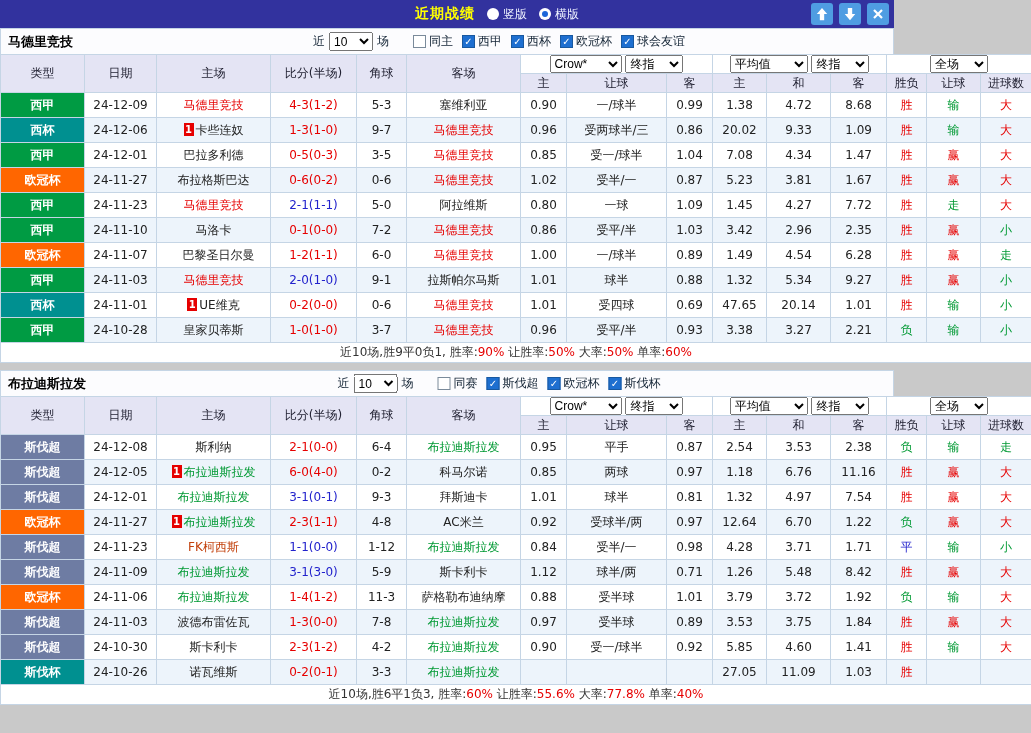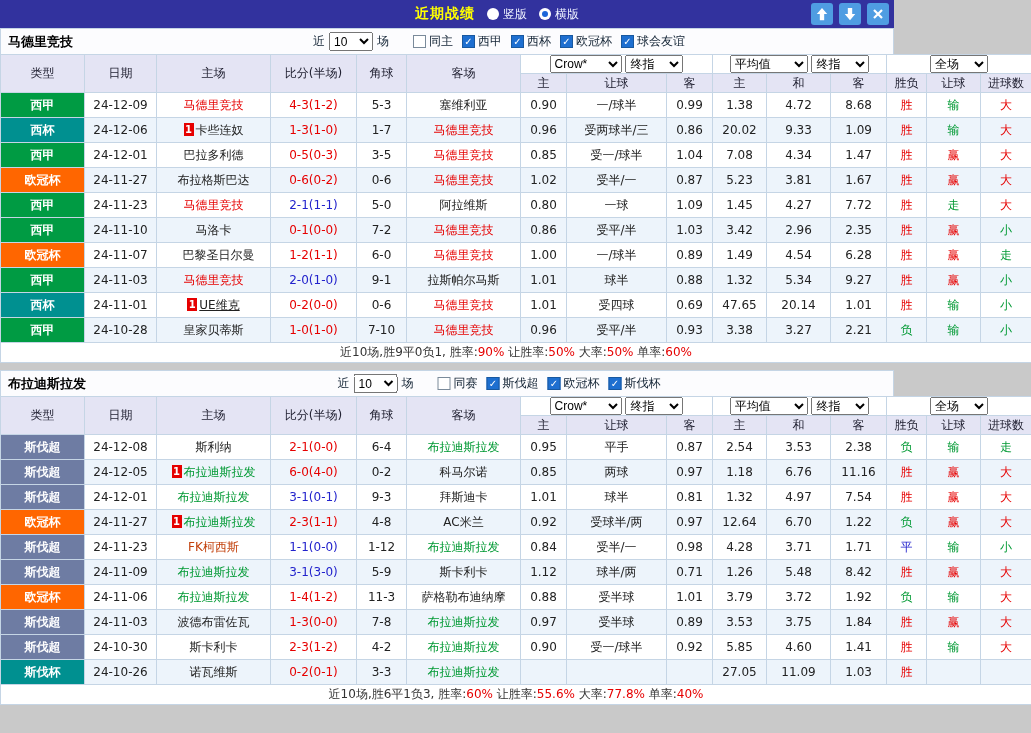--- a/index.html
+++ b/index.html
@@ -181,21 +181,21 @@
             <td>8.68</td>
             <td style="color: rgb(230, 0, 0);">胜</td>
             <td style="color: rgb(0, 153, 51);">输</td>
             <td style="color: rgb(230, 0, 0);">大</td>
           </tr>
           <tr class="alt">
             <td class="league" style="background: rgb(0, 144, 144);">西杯</td>
             <td>24-12-06</td>
             <td><span class="card">1</span><span class="team-link" style="color: rgb(34, 34, 34);">卡些连奴</span></td>
             <td style="color: rgb(230, 0, 0);">1-3(1-0)</td>
-            <td>1-7</td>
+            <td>9-7</td>
             <td><span class="team-link" style="color: rgb(230, 0, 0);">马德里竞技</span></td>
             <td>0.96</td>
             <td>受两球半/三</td>
             <td>0.86</td>
             <td>20.02</td>
             <td>9.33</td>
             <td>1.09</td>
             <td style="color: rgb(230, 0, 0);">胜</td>
             <td style="color: rgb(0, 153, 51);">输</td>
             <td style="color: rgb(230, 0, 0);">大</td>
@@ -298,40 +298,40 @@
             <td>1.32</td>
             <td>5.34</td>
             <td>9.27</td>
             <td style="color: rgb(230, 0, 0);">胜</td>
             <td style="color: rgb(230, 0, 0);">赢</td>
             <td style="color: rgb(0, 153, 51);">小</td>
           </tr>
           <tr>
             <td class="league" style="background: rgb(0, 144, 144);">西杯</td>
             <td>24-11-01</td>
-            <td><span class="card">1</span><span class="team-link" style="color: rgb(34, 34, 34); text-decoration: underline;">UE维克</span></td>
+            <td><span class="card">1</span><span class="team-link" style="color: rgb(34, 34, 34);">UE维克</span></td>
             <td style="color: rgb(230, 0, 0);">0-2(0-0)</td>
             <td>0-6</td>
             <td><span class="team-link" style="color: rgb(230, 0, 0);">马德里竞技</span></td>
             <td>1.01</td>
             <td>受四球</td>
             <td>0.69</td>
             <td>47.65</td>
             <td>20.14</td>
             <td>1.01</td>
             <td style="color: rgb(230, 0, 0);">胜</td>
             <td style="color: rgb(0, 153, 51);">输</td>
             <td style="color: rgb(0, 153, 51);">小</td>
           </tr>
           <tr class="alt">
             <td class="league" style="background: rgb(0, 155, 67);">西甲</td>
             <td>24-10-28</td>
             <td><span class="team-link" style="color: rgb(34, 34, 34);">皇家贝蒂斯</span></td>
             <td style="color: rgb(230, 0, 0);">1-0(1-0)</td>
-            <td>7-10</td>
+            <td>3-7</td>
             <td><span class="team-link" style="color: rgb(230, 0, 0);">马德里竞技</span></td>
             <td>0.96</td>
             <td>受平/半</td>
             <td>0.93</td>
             <td>3.38</td>
             <td>3.27</td>
             <td>2.21</td>
             <td style="color: rgb(0, 153, 51);">负</td>
             <td style="color: rgb(0, 153, 51);">输</td>
             <td style="color: rgb(0, 153, 51);">小</td>

